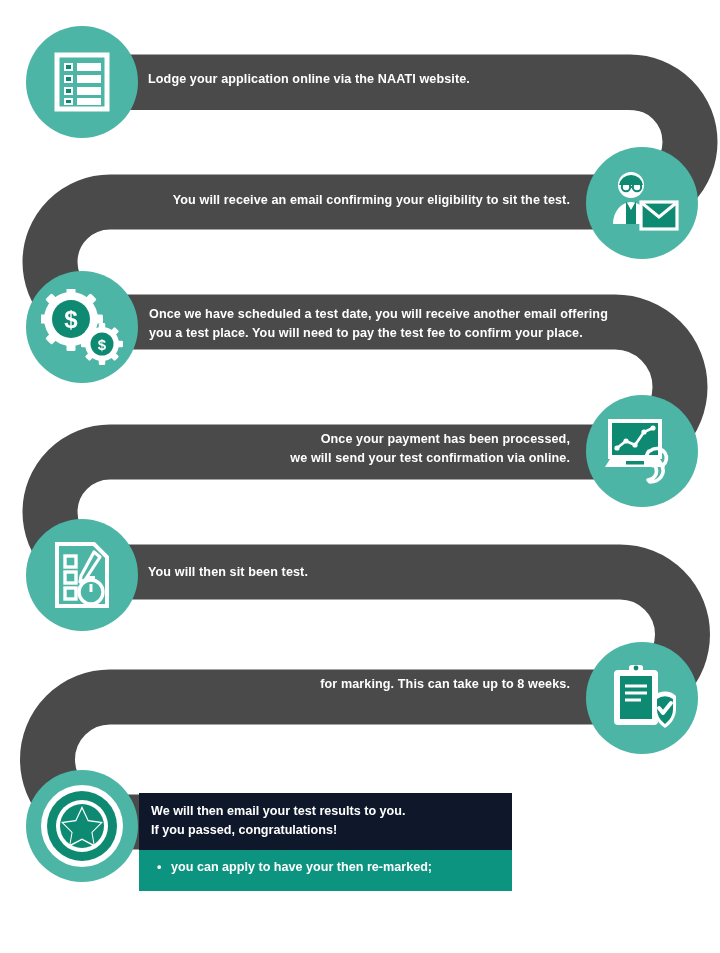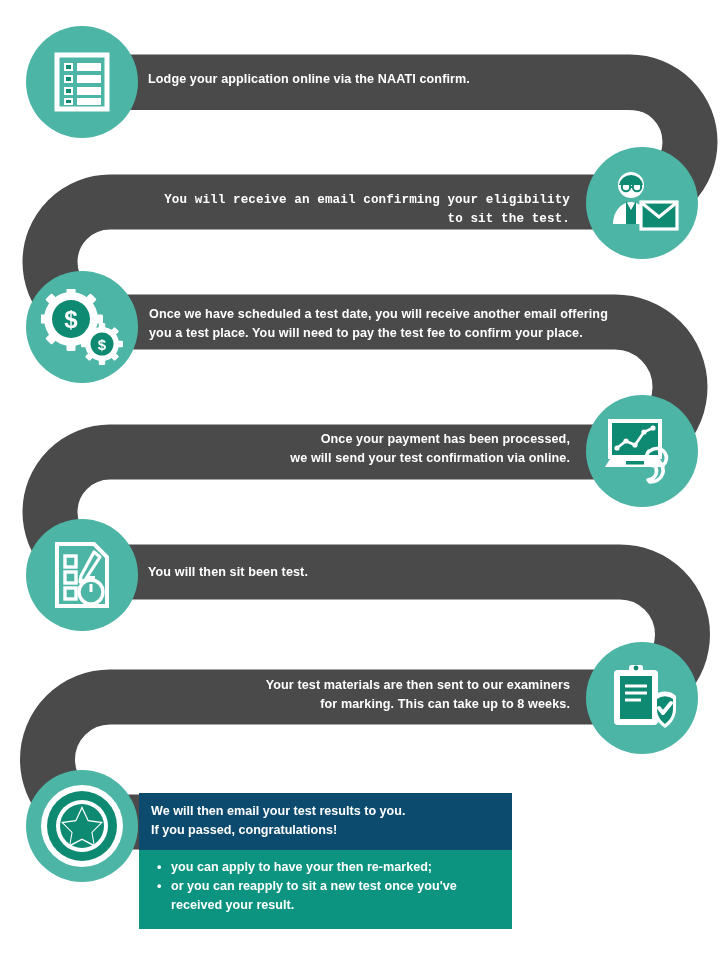--- a/index.html
+++ b/index.html
@@ -46,21 +46,21 @@
   }
   .badge svg{display:block;}
 
   
   #final-panel{
     position:absolute;
     left:139px; top:793px;
     width:373px;
   }
   #final-head{
-    background:#0c4a6e;
+    background:#0f172a;
     color:#fff;
     padding:9px 12px 10px 12px;
     font-size:12.6px;
     line-height:19px;
     font-weight:700;
     box-sizing:border-box;
   }
   #final-body{
     background:#0d9480;
     color:#ffffff;
@@ -135,39 +135,39 @@
         <rect x="26" y="47" width="24" height="7"></rect>
       </g>
       <g fill="#0e8a72">
         <rect x="15" y="14" width="5" height="4"></rect>
         <rect x="15" y="26" width="5" height="4"></rect>
         <rect x="15" y="38" width="5" height="4"></rect>
         <rect x="15" y="49" width="5" height="3"></rect>
       </g>
     </svg>
   </div>
-  <div class="step-text left" style="left:148px; top:70px; width:470px;">Lodge your application online via the NAATI confirm.</div>
+  <div class="step-text left" style="left:148px; top:70px; width:470px;">Lodge your application online via the NAATI website.</div>
 
   <div class="badge" style="left:586px; top:147px; width:112px; height:112px;">
     <svg width="74" height="70" viewBox="0 0 74 70">
 
       <circle cx="26" cy="17" r="13" fill="#ffffff"></circle>
       <path d="M 26 7 a 12 12 0 0 1 12 10 l -24 0 a 12 12 0 0 1 12 -10 z" fill="#0e8a72"></path>
       <circle cx="21" cy="19" r="4.2" fill="none" stroke="#0e8a72" stroke-width="2"></circle>
       <circle cx="32" cy="19" r="4.2" fill="none" stroke="#0e8a72" stroke-width="2"></circle>
       <line x1="25" y1="19" x2="28" y2="19" stroke="#0e8a72" stroke-width="2"></line>
 
       <path d="M 8 56 a 18 22 0 0 1 36 0 z" fill="#ffffff"></path>
       <path d="M 21 33 L 26 42 L 31 33 L 31 56 L 21 56 Z" fill="#0e8a72"></path>
 
       <rect x="36" y="34" width="36" height="27" fill="#0e8a72" stroke="#ffffff" stroke-width="3.2"></rect>
       <path d="M 37.5 35.5 L 54 49 L 70.5 35.5" fill="none" stroke="#ffffff" stroke-width="3.2"></path>
     </svg>
   </div>
-  <div class="step-text right" style="left:150px; top:191px; width:420px;font-family:Liberation Mono, monospace;">You will receive an email confirming your eligibility to sit the test.</div>
+  <div class="step-text right" style="left:150px; top:191px; width:420px;">You will receive an email confirming your eligibility to sit the test.</div>
 
   <div class="badge" style="left:26px; top:271px; width:112px; height:112px;">
     <svg width="82" height="76" viewBox="0 0 82 76">
 
       <g transform="translate(30,30)">
         <g fill="#ffffff">
           <circle cx="0" cy="0" r="27"></circle>
           <g>
             <rect x="-4.5" y="-32" width="9" height="9" rx="1.5"></rect>
             <rect x="-4.5" y="23" width="9" height="9" rx="1.5"></rect>
@@ -260,38 +260,37 @@
       <rect x="21" y="3" width="14" height="9" rx="2.5" fill="#ffffff"></rect>
       <circle cx="28" cy="6" r="2.4" fill="#0e8a72"></circle>
 
       <path d="M 46 34 a 16 16 0 0 1 22 0 l 0 13 c 0 11 -8 17 -11 19
                c -3 -2 -11 -8 -11 -19 z" fill="#ffffff"></path>
       <path d="M 49 37 a 13 13 0 0 1 16 0 l 0 10 c 0 9 -6 13 -8 15
                c -2 -2 -8 -6 -8 -15 z" fill="#0e8a72"></path>
       <polyline points="51,46 55,51 63,41" fill="none" stroke="#ffffff" stroke-width="4" stroke-linecap="round" stroke-linejoin="round"></polyline>
     </svg>
   </div>
-  <div class="step-text right" style="left:150px; top:676px; width:420px;">Your test materials are then sent to our examiners
+  <div class="step-text right" style="left:150px; top:656px; width:420px;">Your test materials are then sent to our examiners
 for  marking. This can take up to 8 weeks.</div>
 
   <div class="badge" style="left:26px; top:770px; width:112px; height:112px;">
     <svg width="92" height="92" viewBox="0 0 92 92">
       <circle cx="46" cy="46" r="41" fill="#ffffff"></circle>
       <circle cx="46" cy="46" r="35" fill="#0e8a72"></circle>
       <circle cx="46" cy="46" r="26" fill="#ffffff"></circle>
       <circle cx="46" cy="46" r="22" fill="#0e8a72"></circle>
       <polygon points="46,26 52.5,40 67,42 56.5,52.5 59,67 46,60 33,67 35.5,52.5 25,42 39.5,40" fill="#ffffff"></polygon>
       <polygon points="46,29 51.8,41.3 64.5,43 55.4,52.2 57.6,64.6 46,58.4 34.4,64.6 36.6,52.2 27.5,43 40.2,41.3" fill="#0e8a72"></polygon>
     </svg>
   </div>
 
   <div id="final-panel">
     <div id="final-head" style="white-space:pre-line;">We will then email your test results to you.
 If you passed, congratulations!</div>
     <div id="final-body">
       <ul>
         <li>you can apply to have your then re-marked;</li>
-        <li>or you can reapply to sit a new test once you've received your result.</li>
       </ul>
     </div>
   </div>
 
 </div>
 
 </body></html>

